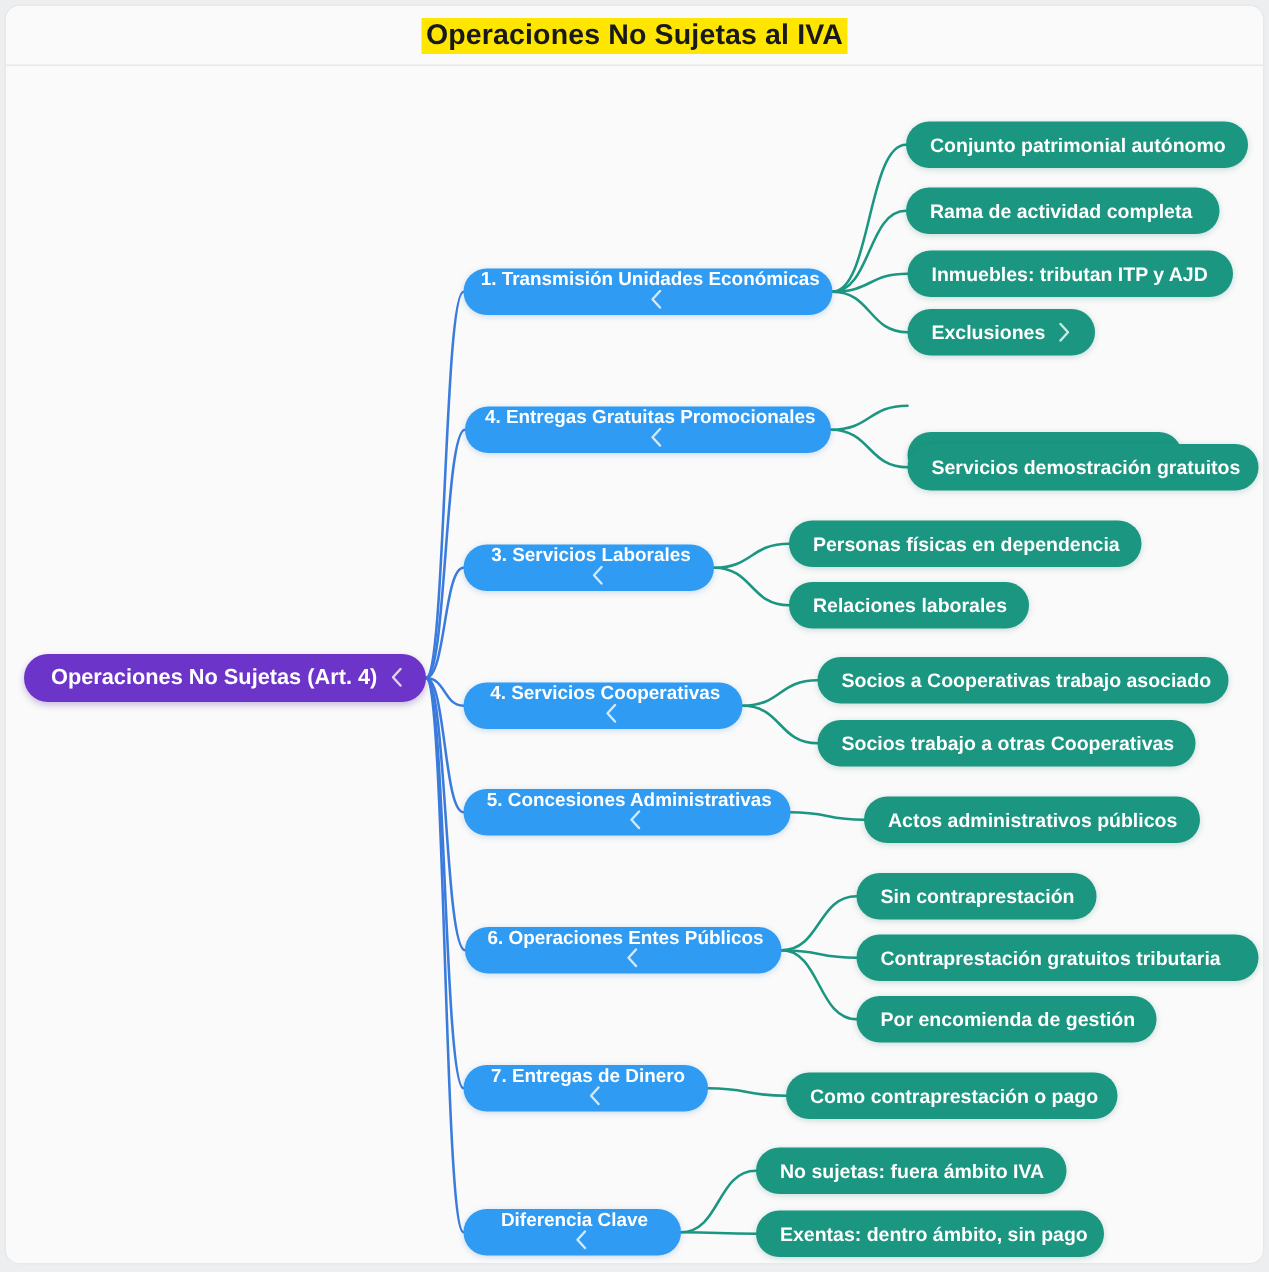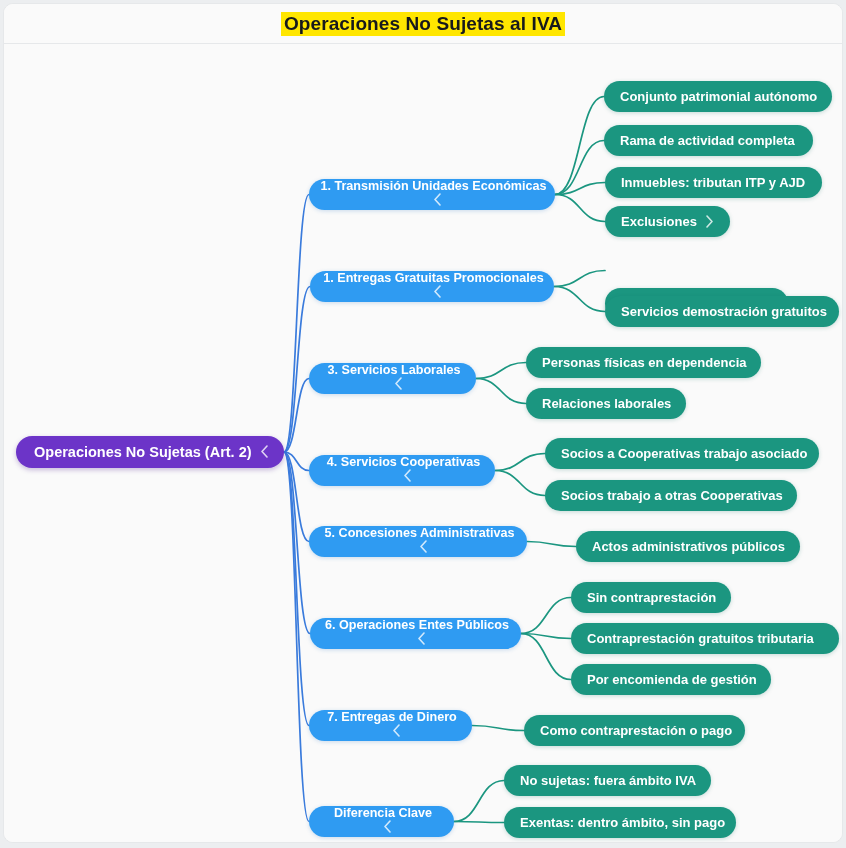--- a/index.html
+++ b/index.html
@@ -114,21 +114,21 @@
           <path d="M517,588.5 C543,588.5 541,634.5 567,634.5" stroke="#1b9680" stroke-width="1.7" fill="none"></path>
           <path d="M280,407 C293,407 292,680.5 305,680.5" stroke="#3a7bdc" stroke-width="1.7" fill="none"></path>
           <path d="M468,680.5 C495.04,680.5 492.96,685.5 520,685.5" stroke="#1b9680" stroke-width="1.7" fill="none"></path>
           <path d="M280,407 C293,407 292,776.5 305,776.5" stroke="#3a7bdc" stroke-width="1.7" fill="none"></path>
           <path d="M450,776.5 C476,776.5 474,735.5 500,735.5" stroke="#1b9680" stroke-width="1.7" fill="none"></path>
           <path d="M450,776.5 C476,776.5 474,777.5 500,777.5" stroke="#1b9680" stroke-width="1.7" fill="none"></path>
         </g>
     </svg>
     <div id="node-layer">
         <div class="node root" style="left: 12px; top: 391px;">
-          <span class="lbl">Operaciones No Sujetas (Art. 2)</span>
+          <span class="lbl">Operaciones No Sujetas (Art. 4)</span>
           <span class="chev">
             <svg width="8" height="14" viewBox="0 0 8 14" fill="none" stroke="#ffffff" stroke-width="1.6" stroke-linecap="round" stroke-linejoin="round">
               <path d="M6 1 L1 6.5 L6 12"></path>
             </svg>
           </span>
         </div>
         <div class="node branch" style="left: 305px; top: 134px; width: 246px;">
           <span class="lbl">1. Transmisión Unidades Económicas</span>
           <span class="chev">
             <svg width="8" height="14" viewBox="0 0 8 14" fill="none" stroke="#ffffff" stroke-width="1.6" stroke-linecap="round" stroke-linejoin="round">
@@ -147,21 +147,21 @@
         </div>
         <div class="node leaf" style="left: 601px; top: 161px; width: 125px;">
           <span class="lbl">Exclusiones</span>
           <span class="chev">
             <svg width="8" height="14" viewBox="0 0 8 14" fill="none" stroke="#ffffff" stroke-width="1.6" stroke-linecap="round" stroke-linejoin="round">
               <path d="M1 1 L6 6.5 L1 12"></path>
             </svg>
           </span>
         </div>
         <div class="node branch" style="left: 306px; top: 226px; width: 244px;">
-          <span class="lbl">1. Entregas Gratuitas Promocionales</span>
+          <span class="lbl">4. Entregas Gratuitas Promocionales</span>
           <span class="chev">
             <svg width="8" height="14" viewBox="0 0 8 14" fill="none" stroke="#ffffff" stroke-width="1.6" stroke-linecap="round" stroke-linejoin="round">
               <path d="M6 1 L1 6.5 L6 12"></path>
             </svg>
           </span>
         </div>
         <div class="node leaf" style="left: 601px; top: 210px; width: 183px; margin-top: 33px;">
           <span class="lbl">Muestras promocionales</span>
         </div>
         <div class="node leaf" style="left: 601px; top: 251px; width: 234px;">

